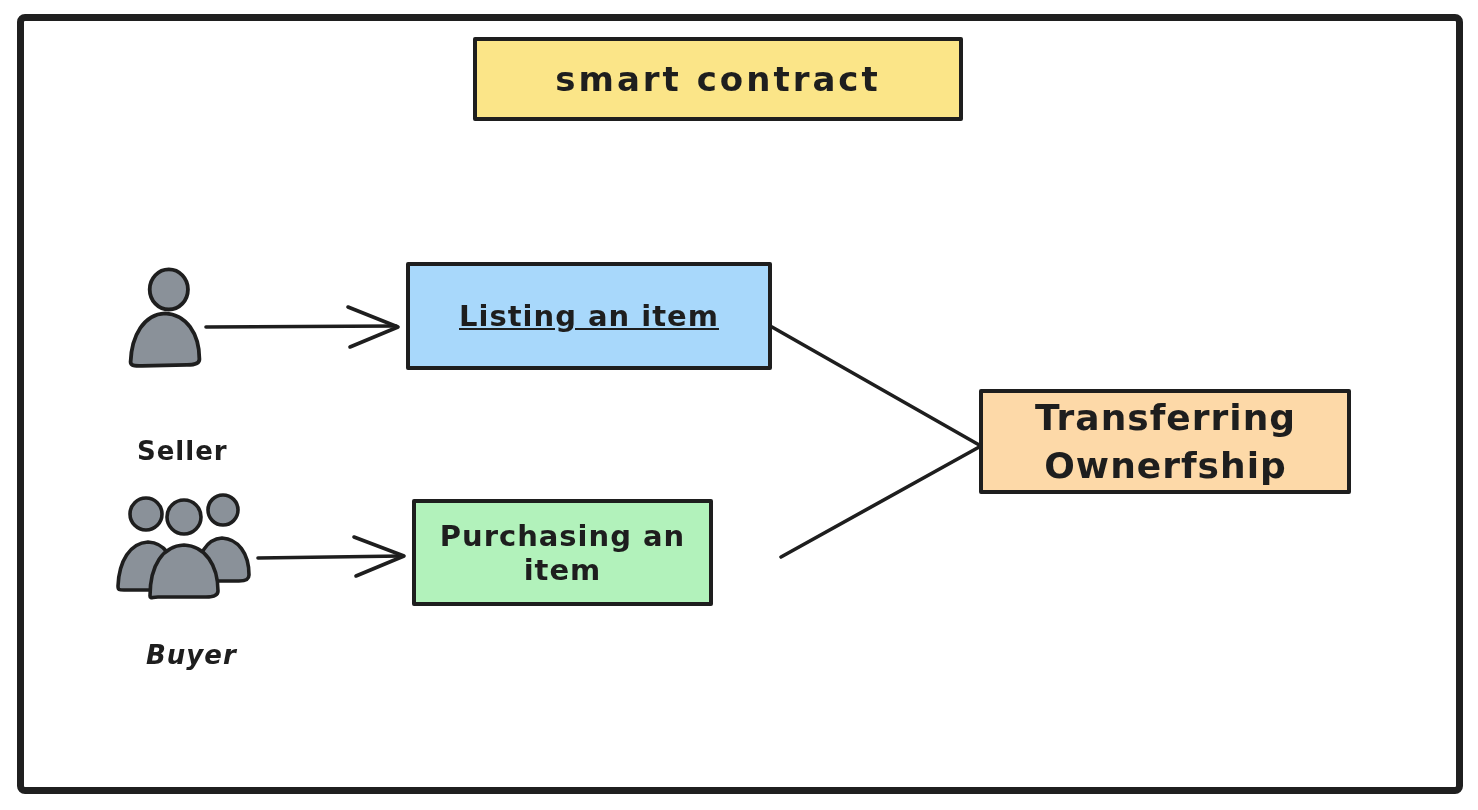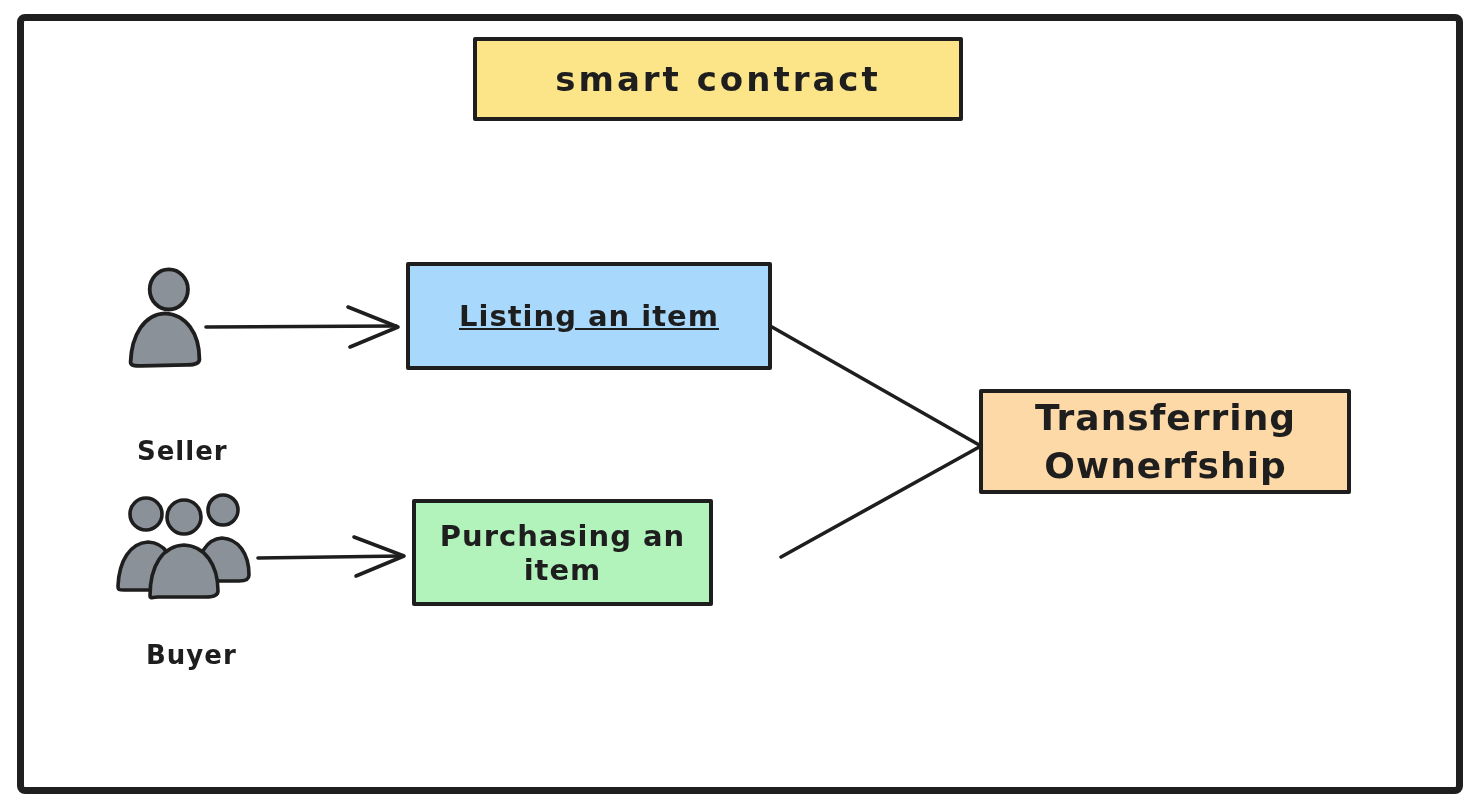--- a/index.html
+++ b/index.html
@@ -73,21 +73,21 @@
   #seller-icon { left: 122px; top: 266px; width: 86px; height: 108px; }
   #buyer-icon  { left: 110px; top: 491px; width: 152px; height: 113px; }
 
   .actor-label {
     position: absolute;
     font-size: 26px;
     font-weight: 600;
     letter-spacing: 1px;
   }
   #seller-label { left: 137px; top: 388px; margin-top: 48px; }
-  #buyer-label  { left: 146px; top: 640px; }
+  #buyer-label  { left: 146px; top: 640px; font-style: italic; }
 </style>
 </head>
 <body>
 
 <div class="frame"></div>
 
 <svg class="overlay" viewBox="0 0 1478 810" xmlns="http://www.w3.org/2000/svg">
   <g stroke="#1e1e1e" stroke-width="3.6" fill="none" stroke-linecap="round" stroke-linejoin="round">
     <g>
       <line x1="206" y1="327" x2="396" y2="326"></line>

